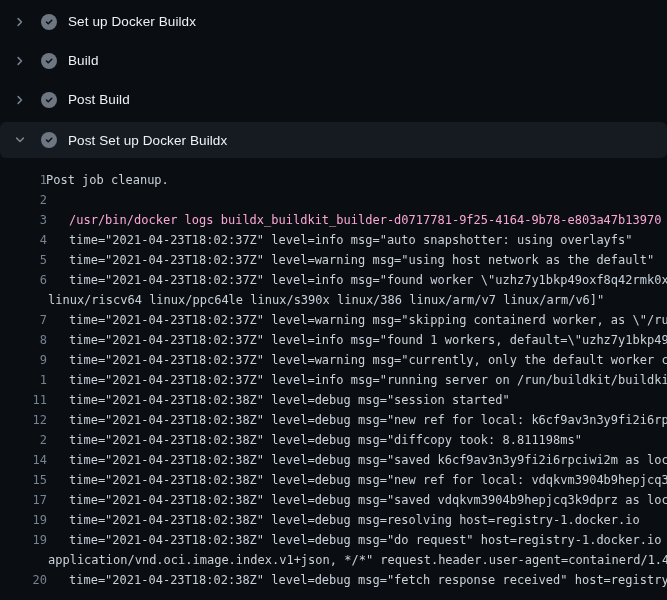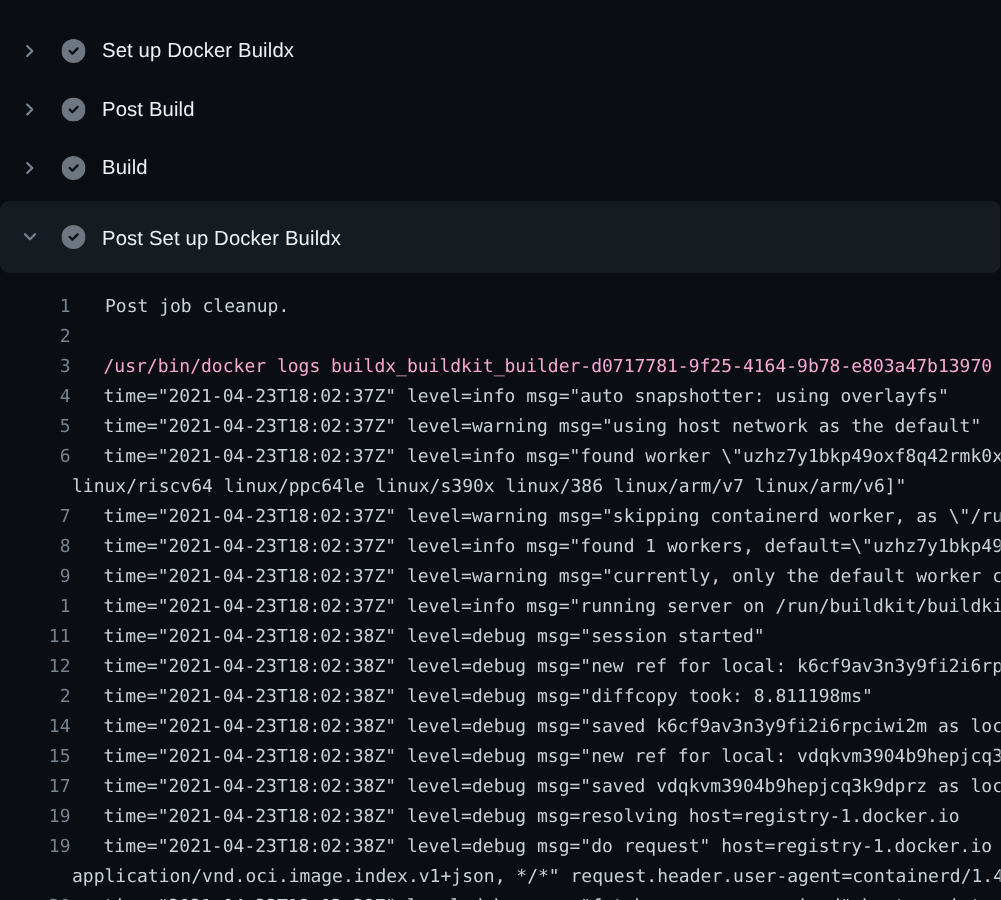--- a/index.html
+++ b/index.html
@@ -3,47 +3,47 @@
 <meta charset="utf-8">
 <style>
   html,body{margin:0;padding:0;}
   body{
     width:667px;height:600px;overflow:hidden;
     background:#0a0d12;
     font-family:"Liberation Sans",sans-serif;
     -webkit-font-smoothing:antialiased;
   }
   
-  .steps{padding-top:2px;margin-top:12px;}
+  .steps{padding-top:2px;}
   .step{
     height:39px;display:flex;align-items:center;
     padding:0 16px 0 10px;cursor:pointer;box-sizing:border-box;
   }
   .step.expanded{
-    background:#161b22;border-radius:6px;height:48px;margin-top:3px;
+    background:#161b22;border-radius:6px;height:36px;margin-top:3px;
   }
   .step .chev{width:12px;height:12px;flex:0 0 12px;margin-left:4px;display:flex;align-items:center;justify-content:center;}
   .step .chev svg{display:block;}
   .step .status{width:16px;height:16px;flex:0 0 16px;margin-left:15px;}
   .step .label{
     margin-left:11px;font-size:13.5px;font-weight:400;color:#ecf2f8;
     white-space:nowrap;letter-spacing:.1px;
   }
   
   .log{
     position:relative;padding-top:12px;
     font-family:"DejaVu Sans Mono","Liberation Mono",monospace;
     font-size:12px;line-height:20px;
   }
   .lrow{position:relative;height:20px;white-space:pre;}
   .lrow .num{
     position:absolute;left:0;top:0;width:47px;text-align:right;
     color:#768390;cursor:pointer;
   }
-  .lrow .content{position:absolute;left:70px;top:0;color:#c9d1d9;}
+  .lrow .content{position:absolute;left:46px;top:0;color:#c9d1d9;}
   .lrow.child .content{left:69px;}
   .lrow.wrap .content{left:48px;}
   .lrow.command .content{color:#f9a8d4;}
   .lrow .tri{
     display:inline-block;width:10px;font-size:8px;color:#c9d1d9;
     transform:translateY(-1px);
   }
 </style>
 </head>
 <body>
@@ -69,36 +69,36 @@
         <svg width="12" height="12" viewBox="0 0 16 16">
           <path d="M5.5 3.5 L10 8 L5.5 12.5" fill="none" stroke="#768390" stroke-width="2" stroke-linecap="round" stroke-linejoin="round"></path>
         </svg>
       </span>
     <span class="status">
       <svg width="16" height="16" viewBox="0 0 16 16">
         <circle cx="8" cy="8" r="8" fill="#6e7681"></circle>
         <path d="M11.28 5.72a.75.75 0 0 1 0 1.06l-3.5 3.5a.75.75 0 0 1-1.06 0l-1.75-1.75a.75.75 0 1 1 1.06-1.06l1.22 1.22 2.97-2.97a.75.75 0 0 1 1.06 0z" fill="#0a0d12"></path>
       </svg>
     </span>
+    <span class="label">Build</span>
+  </div>
+
+  <div class="step collapsed">
+    <span class="chev">
+        <svg width="12" height="12" viewBox="0 0 16 16">
+          <path d="M5.5 3.5 L10 8 L5.5 12.5" fill="none" stroke="#768390" stroke-width="2" stroke-linecap="round" stroke-linejoin="round"></path>
+        </svg>
+      </span>
+    <span class="status">
+      <svg width="16" height="16" viewBox="0 0 16 16">
+        <circle cx="8" cy="8" r="8" fill="#6e7681"></circle>
+        <path d="M11.28 5.72a.75.75 0 0 1 0 1.06l-3.5 3.5a.75.75 0 0 1-1.06 0l-1.75-1.75a.75.75 0 1 1 1.06-1.06l1.22 1.22 2.97-2.97a.75.75 0 0 1 1.06 0z" fill="#0a0d12"></path>
+      </svg>
+    </span>
     <span class="label">Post Build</span>
-  </div>
-
-  <div class="step collapsed">
-    <span class="chev">
-        <svg width="12" height="12" viewBox="0 0 16 16">
-          <path d="M5.5 3.5 L10 8 L5.5 12.5" fill="none" stroke="#768390" stroke-width="2" stroke-linecap="round" stroke-linejoin="round"></path>
-        </svg>
-      </span>
-    <span class="status">
-      <svg width="16" height="16" viewBox="0 0 16 16">
-        <circle cx="8" cy="8" r="8" fill="#6e7681"></circle>
-        <path d="M11.28 5.72a.75.75 0 0 1 0 1.06l-3.5 3.5a.75.75 0 0 1-1.06 0l-1.75-1.75a.75.75 0 1 1 1.06-1.06l1.22 1.22 2.97-2.97a.75.75 0 0 1 1.06 0z" fill="#0a0d12"></path>
-      </svg>
-    </span>
-    <span class="label">Build</span>
   </div>
 
   <div class="step expanded">
     <span class="chev">
         <svg width="12" height="12" viewBox="0 0 16 16">
           <path d="M3.5 5.5 L8 10 L12.5 5.5" fill="none" stroke="#768390" stroke-width="2" stroke-linecap="round" stroke-linejoin="round"></path>
         </svg>
       </span>
     <span class="status">
       <svg width="16" height="16" viewBox="0 0 16 16">

